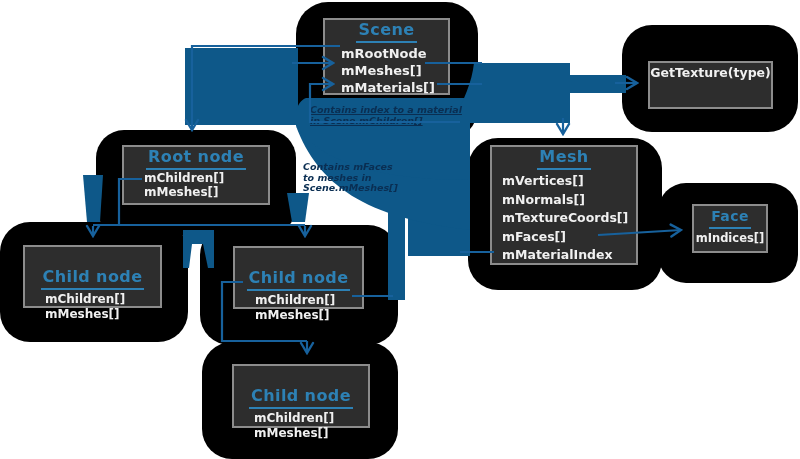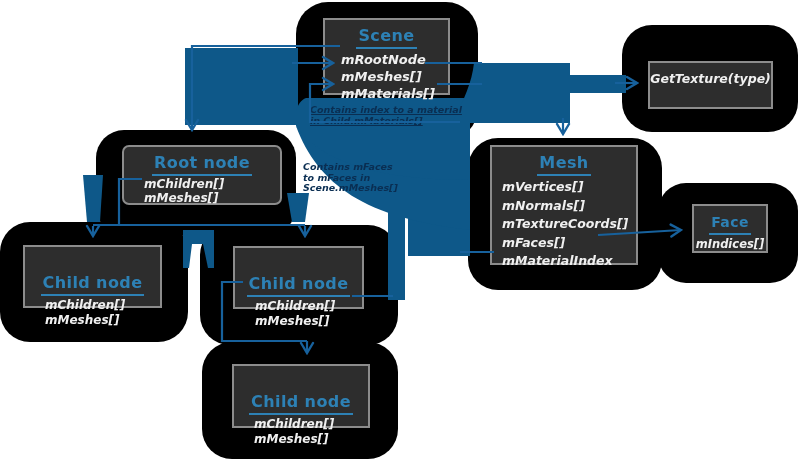--- a/index.html
+++ b/index.html
@@ -2,42 +2,42 @@
 <html><head>
 <meta charset="utf-8">
 <style>
   html,body{margin:0;padding:0;background:#fff;}
   #stage{position:relative;width:800px;height:459px;overflow:hidden;background:#ffffff;
          font-family:"DejaVu Sans","Liberation Sans",sans-serif;}
   #stage svg{position:absolute;left:0;top:0;}
   #bg-layer{z-index:0;}
   #line-layer{z-index:4;pointer-events:none;}
   .box{position:absolute;z-index:1;background:#2d2d2d;border:2px solid #8c8c8c;
-       box-sizing:border-box;padding-top:6px;}
+       box-sizing:border-box;padding-top:0;}
   .box-title{text-align:center;line-height:1.25;}
   .box-title span{display:inline-block;font-weight:bold;color:#2d81b5;
        border-bottom:2px solid #2d81b5;padding:0 2px 1px 2px;letter-spacing:.4px;}
   .members{margin-top:2px;}
-  .member{font-weight:bold;font-style:italic;color:#f0f0f0;white-space:nowrap;}
+  .member{font-weight:bold;color:#f0f0f0;white-space:nowrap;}
   .members.left .member{text-align:left;}
   .members.center .member{text-align:center;}
   
   #box-scene{left:323px;top:18px;width:127px;height:77px;}
   #box-scene .box-title span{font-size:16px;}
   #box-scene .member{font-size:13px;line-height:17px;padding-left:16px;}
   #box-material{left:648px;top:61px;width:125px;height:48px;}
   #box-material .box-title span{font-size:15px;}
   #box-material .member{font-size:12.5px;line-height:15px;}
   #box-mesh{left:490px;top:145px;width:148px;height:120px;}
   #box-mesh .box-title span{font-size:16px;}
   #box-mesh .member{font-size:12.5px;line-height:18.5px;padding-left:10px;}
   #box-face{left:692px;top:204px;width:76px;height:49px;}
   #box-face .box-title span{font-size:14px;}
   #box-face .member{font-size:11.5px;line-height:14px;}
-  #box-root{left:122px;top:145px;width:160px;height:60px;border-radius:7px;}
+  #box-root{left:122px;top:145px;width:148px;height:60px;}
   #box-root .box-title span{font-size:16px;}
   #box-root .member{font-size:12px;line-height:13.5px;padding-left:20px;}
   #box-child-left{left:23px;top:245px;width:139px;height:63px;}
   #box-child-mid{left:233px;top:246px;width:131px;height:63px;}
   #box-child-bottom{left:232px;top:364px;width:138px;height:64px;}
   .childbox .box-title span{font-size:16px;margin-top:20px;}
   .childbox .member{font-size:12px;line-height:14.5px;padding-left:20px;}
   
   .note{position:absolute;z-index:3;color:#0a2e52;font-weight:bold;font-style:italic;}
   #note-material{left:310px;top:104px;font-size:9.5px;line-height:11px;text-decoration:underline;}
@@ -134,25 +134,25 @@
   <div class="box childbox" id="box-child-bottom">
     <div class="box-title"><span>Child node</span></div>
     <div class="members left">
       <div class="member">mChildren[]</div>
       <div class="member">mMeshes[]</div>
     </div>
   </div>
 
   <div class="note" id="note-material">
     <div>Contains index to a material</div>
-    <div>in Child.mMaterials[]</div>
+    <div>in Scene.mChildren[]</div>
   </div>
   <div class="note" id="note-mesh">
     <div>Contains mFaces</div>
-    <div>to mFaces in</div>
+    <div>to meshes in</div>
     <div>Scene.mMeshes[]</div>
   </div>
 
   <svg id="line-layer" width="800" height="459" viewBox="0 0 800 459">
     <defs>
       <marker id="arrow" viewBox="-12 -8 14 16" markerUnits="userSpaceOnUse" markerWidth="14" markerHeight="16" refX="0" refY="0" orient="auto">
         <path d="M-10,-6 L0,0 L-10,6" fill="none" stroke="#17619c" stroke-width="2.4" stroke-linecap="round"></path>
       </marker>
     </defs>
     <g fill="none" stroke="#17619c" stroke-width="2.2">

